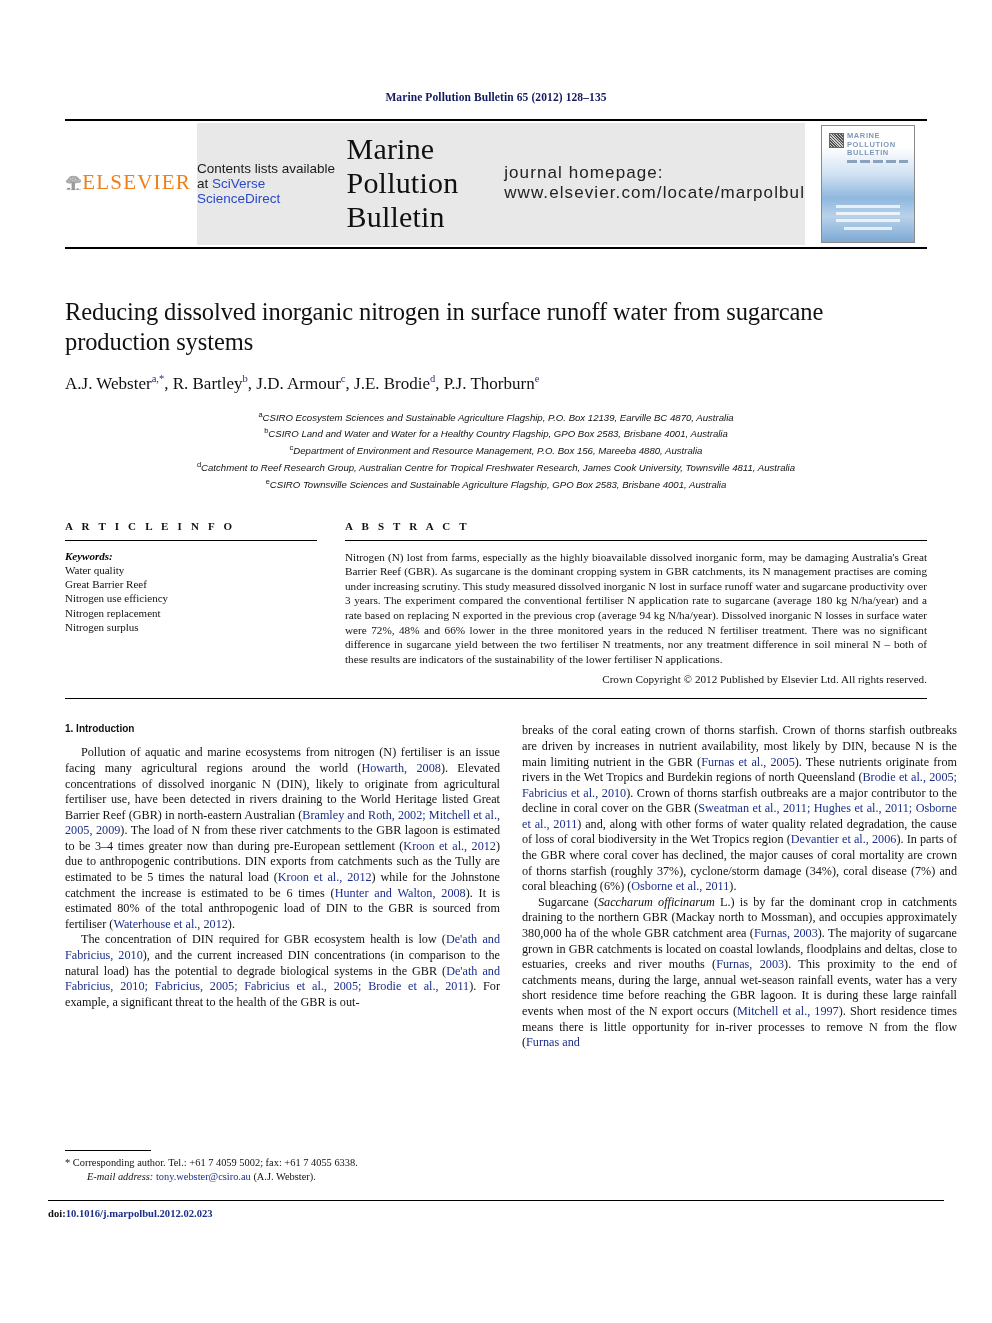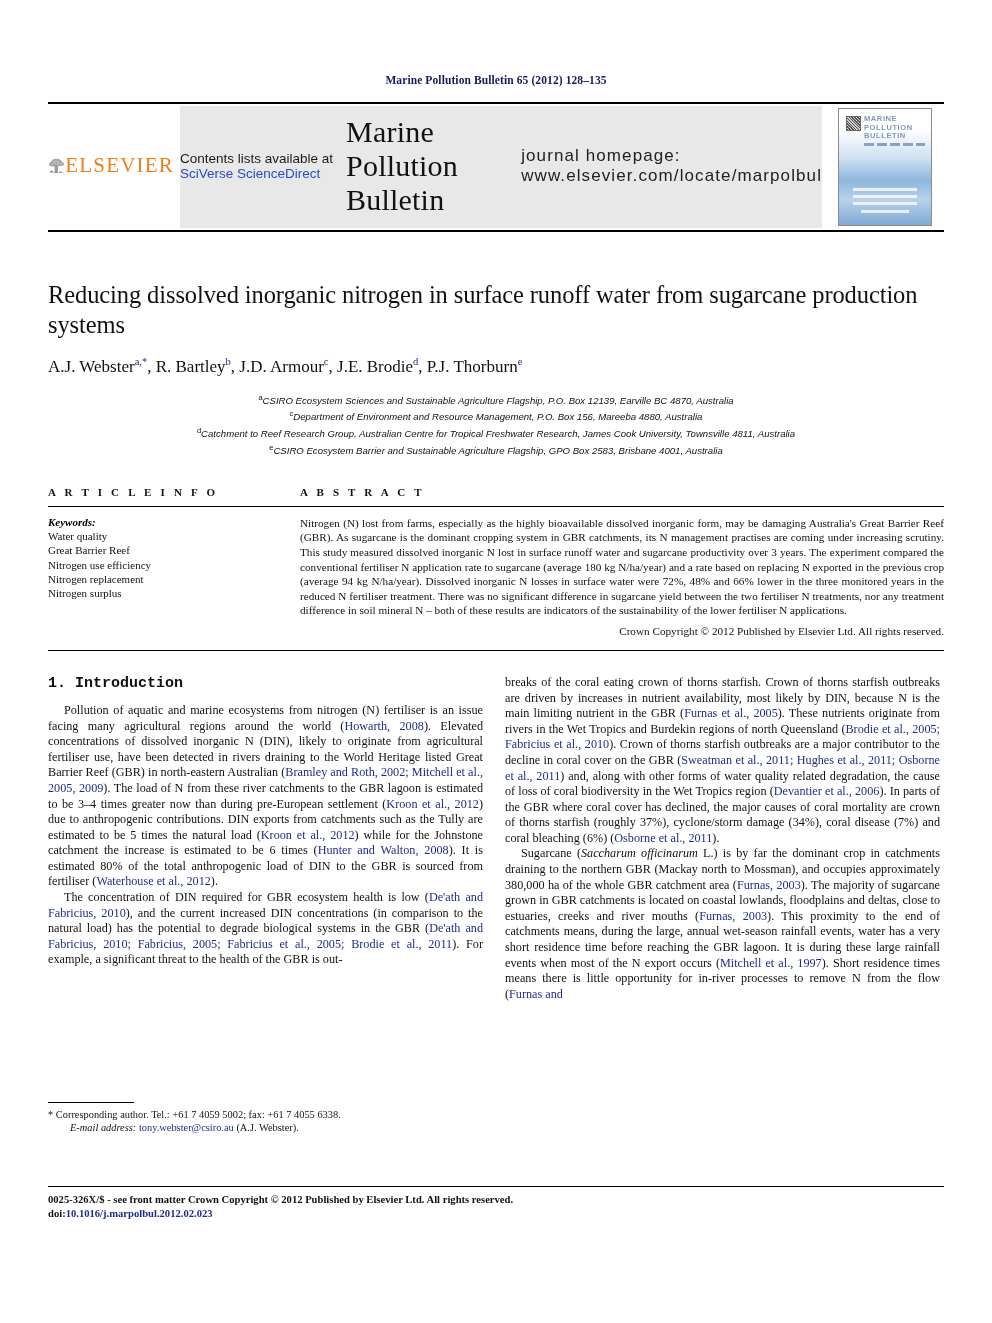--- a/index.html
+++ b/index.html
@@ -3,21 +3,21 @@
 <meta charset="utf-8">
 <style>
   html, body { margin:0; padding:0; }
   body {
     width:992px; height:1323px;
     background:#ffffff;
     font-family:"Liberation Serif", serif;
     color:#000;
     -webkit-font-smoothing:antialiased;
   }
-  .page { position:relative; width:992px; height:1247px; padding:0; box-sizing:border-box; }
+  .page { position:relative; width:992px; height:1247px; padding:17px; box-sizing:border-box; }
 
   
   .running-head{
     text-align:center;
     font-family:"Liberation Serif", serif;
     font-weight:bold;
     font-size:11.5px;
     color:#131b5e;
     padding-top:74px;
     letter-spacing:.1px;
@@ -145,20 +145,21 @@
     line-height:13.6px;
     color:#111;
     text-align:center;
   }
   .affils li sup{ font-style:normal; font-size:7.5px; }
 
   
   .info-abstract{
     margin:28px 48px 0 48px;
     display:flex;
+    gap:28px;
   }
   .col-info{ width:252px; flex:0 0 252px; }
   .col-abs{ flex:1 1 auto; }
   .sec-label{
     font-family:"Liberation Serif", serif;
     font-weight:bold;
     font-size:11px;
     letter-spacing:3.2px;
     color:#111;
     margin:0 0 8px 0;
@@ -195,23 +196,23 @@
   
   .body-cols{
     margin:24px 48px 0 48px;
     display:flex;
     gap:22px;
     height:460px;
     position:relative;
   }
   .bcol{ width:435px; flex:0 0 435px; position:relative; }
   h2.sec-title{
-    font-family:Liberation Mono, monospace;
+    font-family:Liberation Sans, sans-serif;
     font-weight:bold;
-    font-size:15px;
+    font-size:10px;
     margin:0 0 11px 0;
     color:#111;
   }
   p.para{
     font-family:"Liberation Serif", serif;
     font-size:12.2px;
     line-height:15.6px;
     text-align:justify;
     margin:0;
     text-indent:16px;
@@ -323,23 +324,24 @@
 
   <div class="title-block">
     <h1 class="art-title">Reducing dissolved inorganic nitrogen in surface runoff water from sugarcane production systems</h1>
 
     <div class="authors">
       <span>A.J. Webster</span><sup>a,*</sup>, <span>R. Bartley</span><sup>b</sup>, <span>J.D. Armour</span><sup>c</sup>, <span>J.E. Brodie</span><sup>d</sup>, <span>P.J. Thorburn</span><sup>e</sup>
     </div>
 
     <ul class="affils">
       <li><sup>a</sup><span>CSIRO Ecosystem Sciences and Sustainable Agriculture Flagship, P.O. Box 12139, Earville BC 4870, Australia</span></li>
+      <li><sup>b</sup><span>CSIRO Land and Water and Water for a Healthy Country Flagship, GPO Box 2583, Brisbane 4001, Australia</span></li>
       <li><sup>c</sup><span>Department of Environment and Resource Management, P.O. Box 156, Mareeba 4880, Australia</span></li>
       <li><sup>d</sup><span>Catchment to Reef Research Group, Australian Centre for Tropical Freshwater Research, James Cook University, Townsville 4811, Australia</span></li>
-      <li><sup>e</sup><span>CSIRO Ecosystem Barrier and Sustainable Agriculture Flagship, GPO Box 2583, Brisbane 4001, Australia</span></li>
+      <li><sup>e</sup><span>CSIRO Townsville Sciences and Sustainable Agriculture Flagship, GPO Box 2583, Brisbane 4001, Australia</span></li>
     </ul>
   </div>
 
   <div class="info-abstract">
     <div class="col-info">
       <div class="sec-label">A R T I C L E    I N F O</div>
       <div class="rule"></div>
       <div class="kw-head">Keywords:</div>
       <ul class="kw-list">
         <li>Water quality</li>
@@ -382,17 +384,16 @@
         breaks of the coral eating crown of thorns starfish. Crown of thorns starfish outbreaks are driven by increases in nutrient availability, most likely by DIN, because N is the main limiting nutrient in the GBR (<span class="cite">Furnas et al., 2005</span>). These nutrients originate from rivers in the Wet Tropics and Burdekin regions of north Queensland (<span class="cite">Brodie et al., 2005; Fabricius et al., 2010</span>). Crown of thorns starfish outbreaks are a major contributor to the decline in coral cover on the GBR (<span class="cite">Sweatman et al., 2011; Hughes et al., 2011; Osborne et al., 2011</span>) and, along with other forms of water quality related degradation, the cause of loss of coral biodiversity in the Wet Tropics region (<span class="cite">Devantier et al., 2006</span>). In parts of the GBR where coral cover has declined, the major causes of coral mortality are crown of thorns starfish (roughly 37%), cyclone/storm damage (34%), coral disease (7%) and coral bleaching (6%) (<span class="cite">Osborne et al., 2011</span>).
       </p>
       <p class="para">
         Sugarcane (<span class="it">Saccharum officinarum</span> L.) is by far the dominant crop in catchments draining to the northern GBR (Mackay north to Mossman), and occupies approximately 380,000 ha of the whole GBR catchment area (<span class="cite">Furnas, 2003</span>). The majority of sugarcane grown in GBR catchments is located on coastal lowlands, floodplains and deltas, close to estuaries, creeks and river mouths (<span class="cite">Furnas, 2003</span>). This proximity to the end of catchments means, during the large, annual wet-season rainfall events, water has a very short residence time before reaching the GBR lagoon. It is during these large rainfall events when most of the N export occurs (<span class="cite">Mitchell et al., 1997</span>). Short residence times means there is little opportunity for in-river processes to remove N from the flow (<span class="cite">Furnas and</span>
       </p>
     </div>
   </div>
 
   <div class="page-footer">
     <div class="pf-rule"></div>
-    <p class="pf-line">0025-326X/$ - see front matter Crown Copyright © 2012 Published by Elsevier Ltd. All rights reserved.</p>
     <p class="pf-line"><span>doi:</span><span class="pf-doi">10.1016/j.marpolbul.2012.02.023</span></p>
   </div>
 
 </div>
 
 </body></html>

